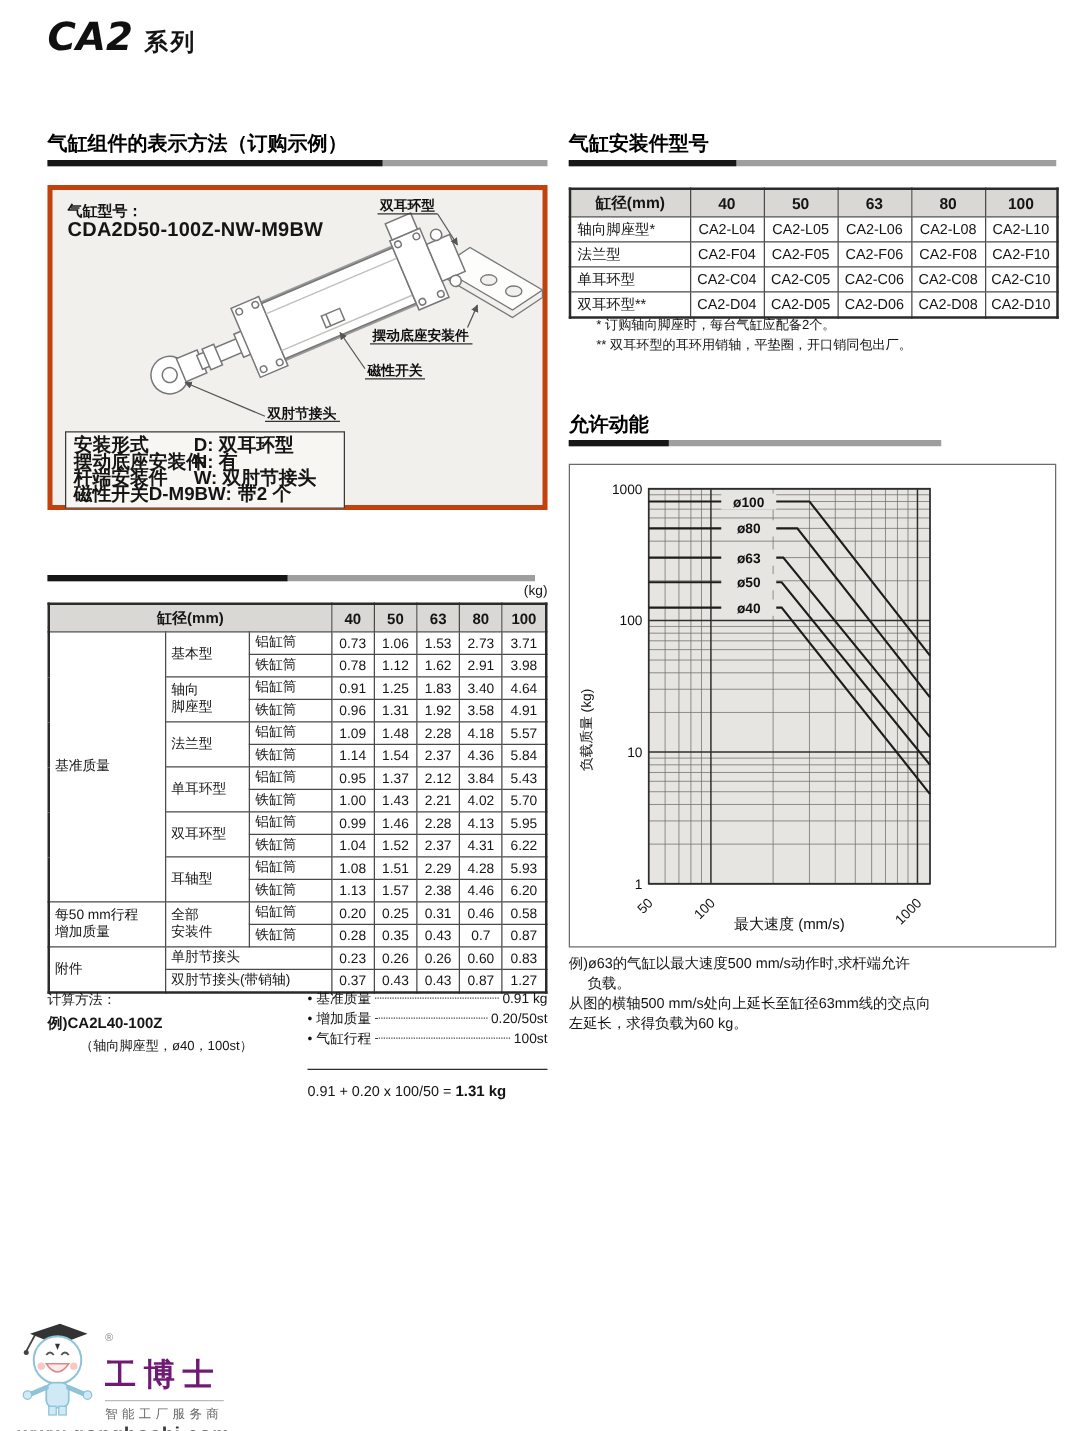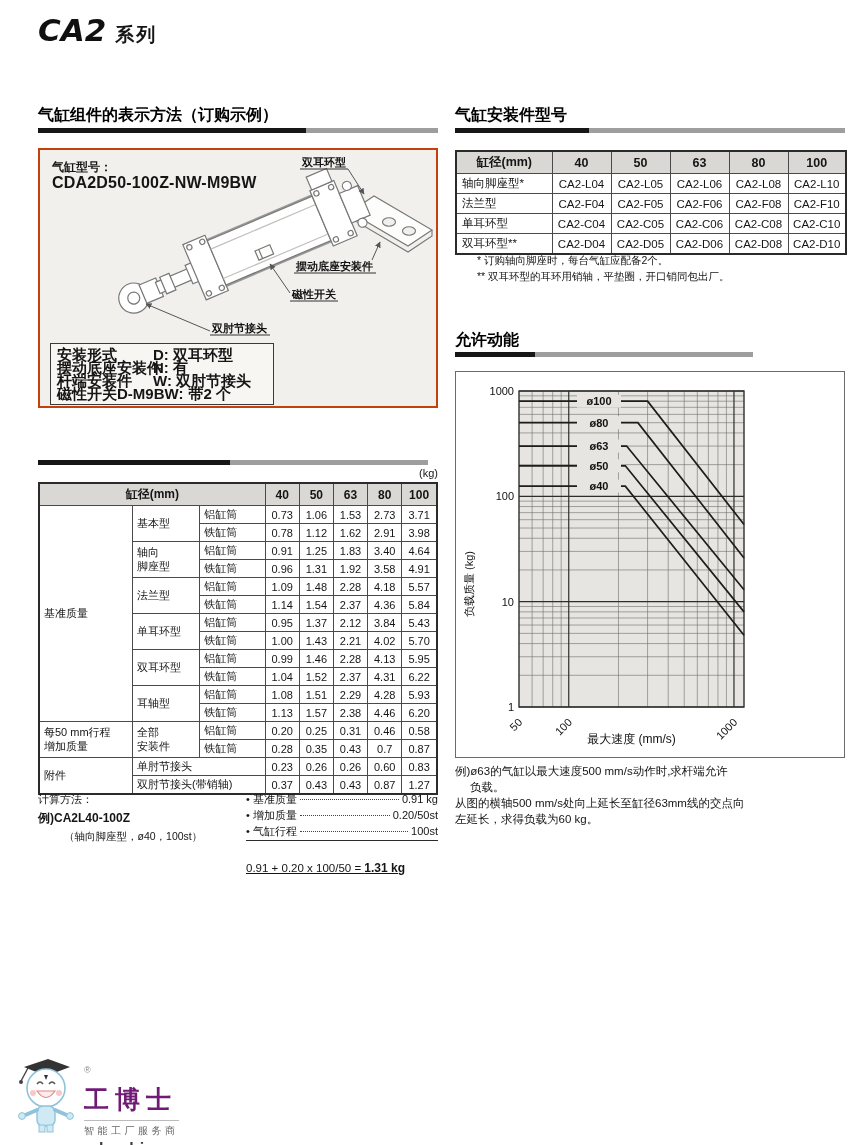--- a/index.html
+++ b/index.html
@@ -7,21 +7,21 @@
         font-family:"Liberation Sans",sans-serif;color:#151515;}
   .abs{position:absolute;}
   
   .h1{left:38px;top:12px;display:flex;align-items:baseline;}
   .h1 .code{font-family:"DejaVu Sans",sans-serif;font-style:italic;font-weight:900;font-size:31px;letter-spacing:0px;color:#101010;}
   .h1 .suffix{font-size:19px;font-weight:bold;margin-left:9px;letter-spacing:2px;text-align:right;}
   .h2{font-size:16px;font-weight:bold;color:#000;white-space:nowrap;}
   .bar{height:5px;background:#9e9e9e;}
   .bar .black{height:5px;background:#161616;}
   
-  .diagram-box{width:400px;height:260px;background:#f2f0ec;border:2px solid #c2410c;box-sizing:border-box;}
+  .diagram-box{width:400px;height:260px;background:#f2f0ec;border:4px solid #c2410c;box-sizing:border-box;}
   .model-label{position:absolute;left:12px;top:9px;font-size:12px;font-weight:bold;}
   .model-number{position:absolute;left:12px;top:24px;font-size:16px;font-weight:bold;letter-spacing:0.2px;}
   .options-box{position:absolute;left:10px;top:193px;width:224px;height:62px;background:#f7f6f3;
                border:1.5px solid #3a3a3a;box-sizing:border-box;padding:4px 6px;}
   .opt-row{display:flex;font-size:15px;font-weight:bold;line-height:13px;white-space:nowrap;}
   .opt-name{width:96px;flex:0 0 auto;}
   .opt-row.wide .opt-name{width:auto;margin-right:5px;}
   .order-note{position:absolute;left:240px;top:208px;width:158px;font-size:10.5px;line-height:1.45;}
   
   table{border-collapse:collapse;table-layout:fixed;}
@@ -40,21 +40,21 @@
   .mass-table td.num{text-align:center;}
   .unit{font-size:11px;text-align:right;}
   .notes{font-size:10.5px;line-height:1.5;}
   
   .calc-title{font-size:11px;}
   .calc-code{font-size:12px;font-weight:bold;margin-top:3px;}
   .calc-note{font-size:10.5px;margin-left:26px;margin-top:3px;}
   .calc-items{width:192px;font-size:11px;}
   .calc-row{display:flex;align-items:baseline;line-height:16px;white-space:nowrap;}
   .calc-row .dots{flex:1;border-bottom:1.6px dotted #444;margin:0 3px;transform:translateY(-3px);}
-  .calc-formula{border-top:1.2px solid #2b2b2b;margin-top:1px;padding-top:20px;font-size:11.5px;white-space:nowrap;text-decoration:underline;}
+  .calc-formula{border-top:1.2px solid #2b2b2b;margin-top:16px;padding-top:10px;font-size:11.5px;white-space:nowrap;}
   .calc-formula b{font-size:12px;}
   
   .chart-box{width:390px;height:387px;border:1.2px solid #6b6b6b;background:#fff;box-sizing:border-box;}
   .chart-example{width:398px;font-size:11.5px;line-height:1.38;}
   .chart-example div:nth-child(2){padding-left:15px;}
   
   .footer{left:14px;top:1053px;width:215px;}
   .brand-row{display:flex;align-items:flex-start;}
   .brand-text{margin-left:6px;padding-top:12px;}
   .brand-name{font-size:25px;font-weight:bold;color:#701a75;letter-spacing:6px;font-family:"DejaVu Serif","Liberation Serif",serif;}

